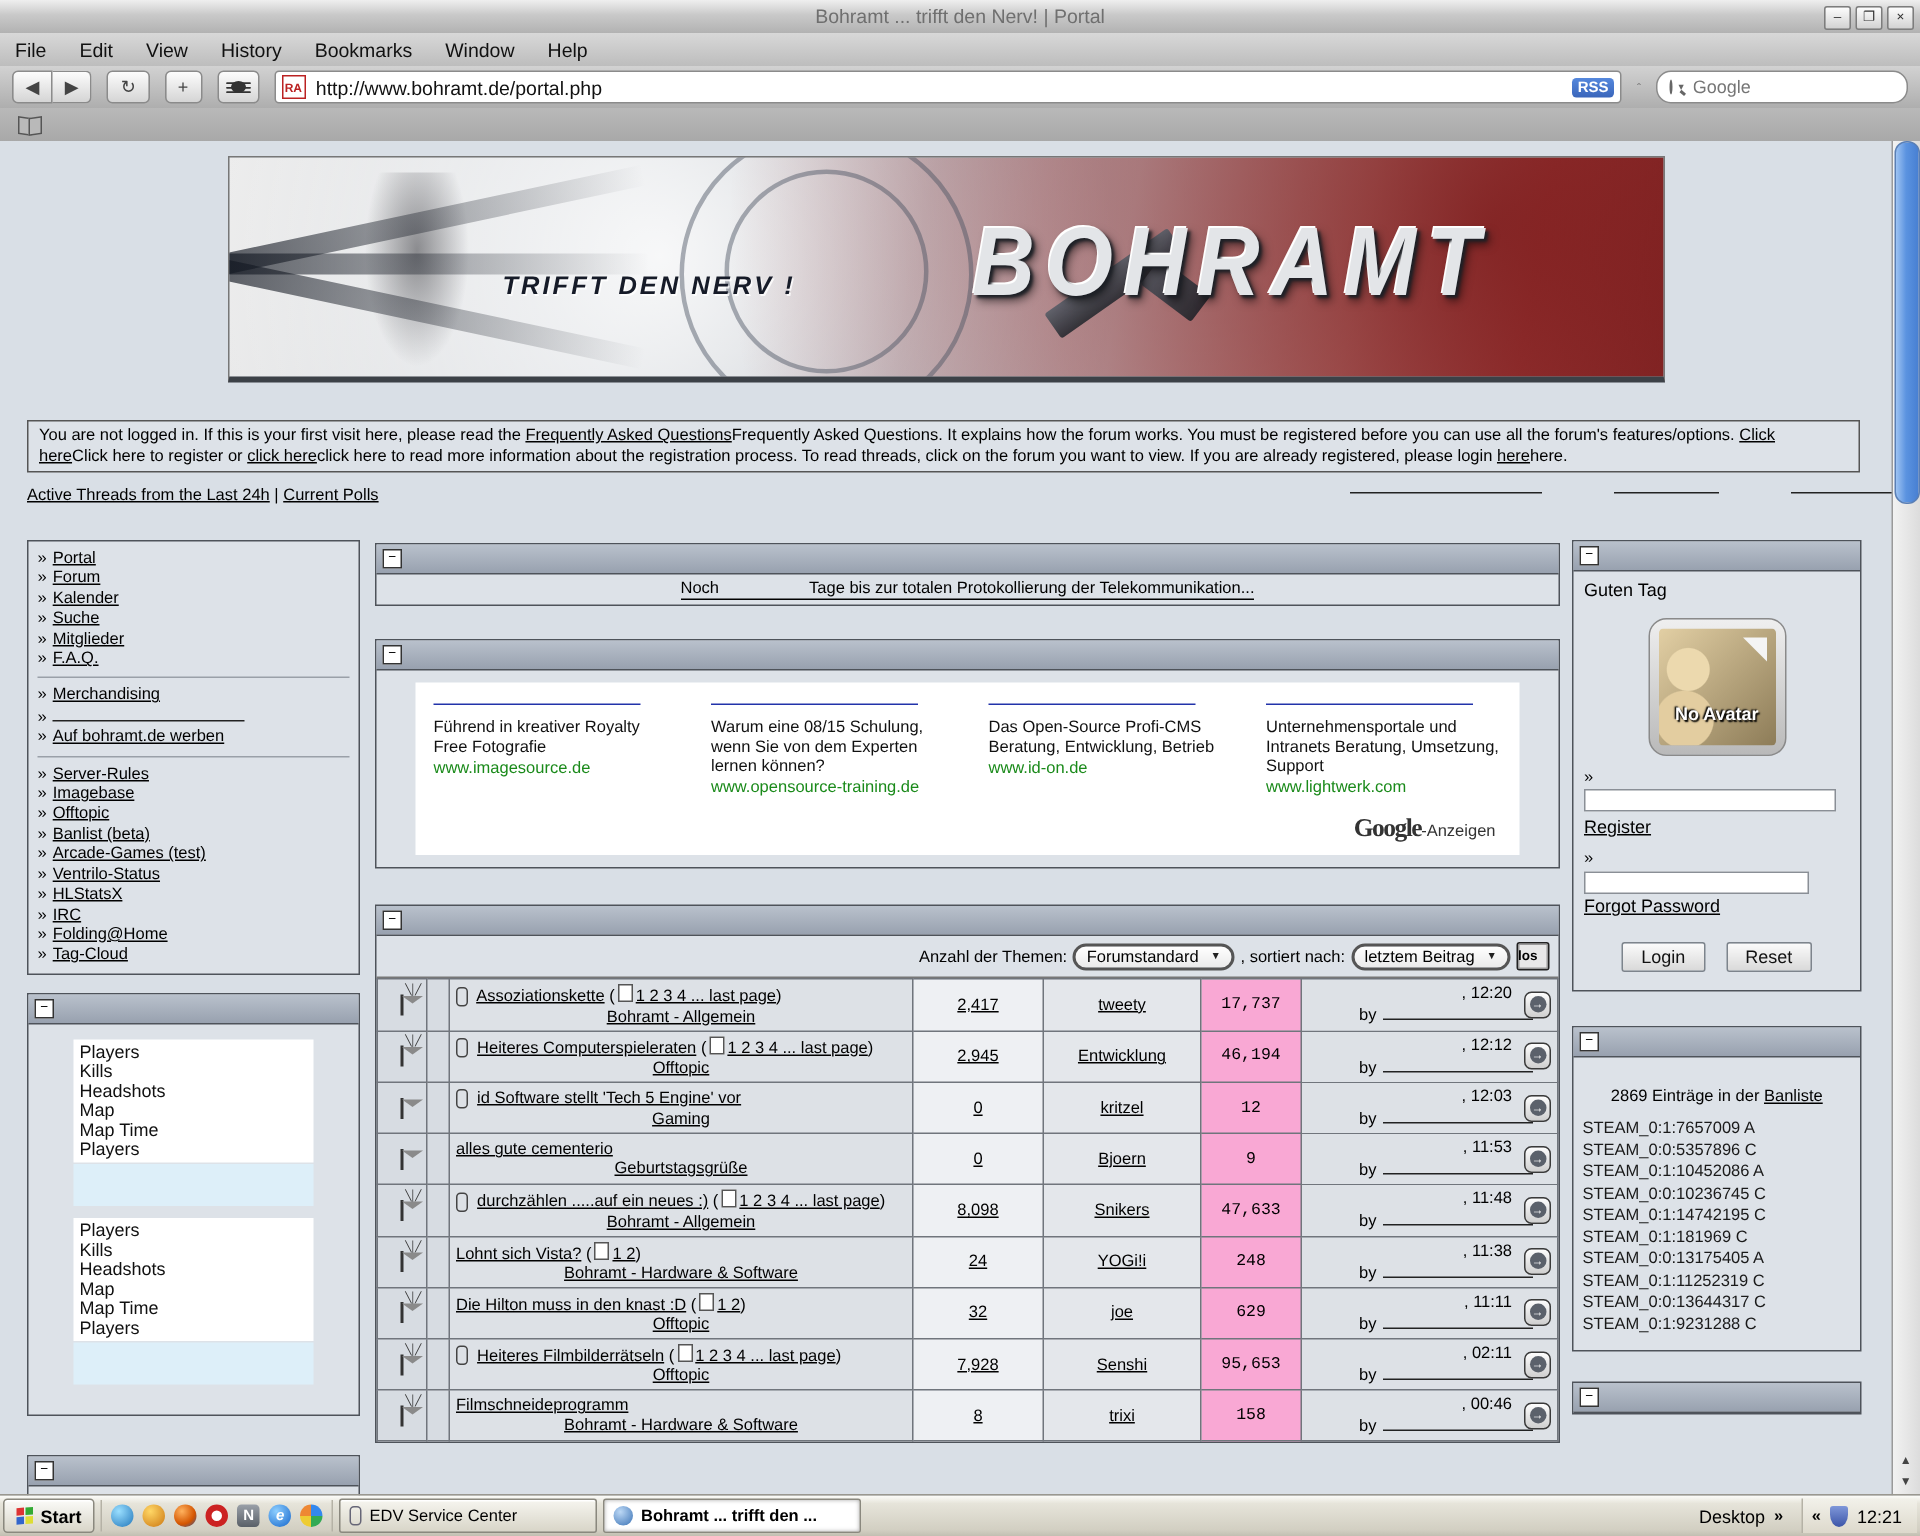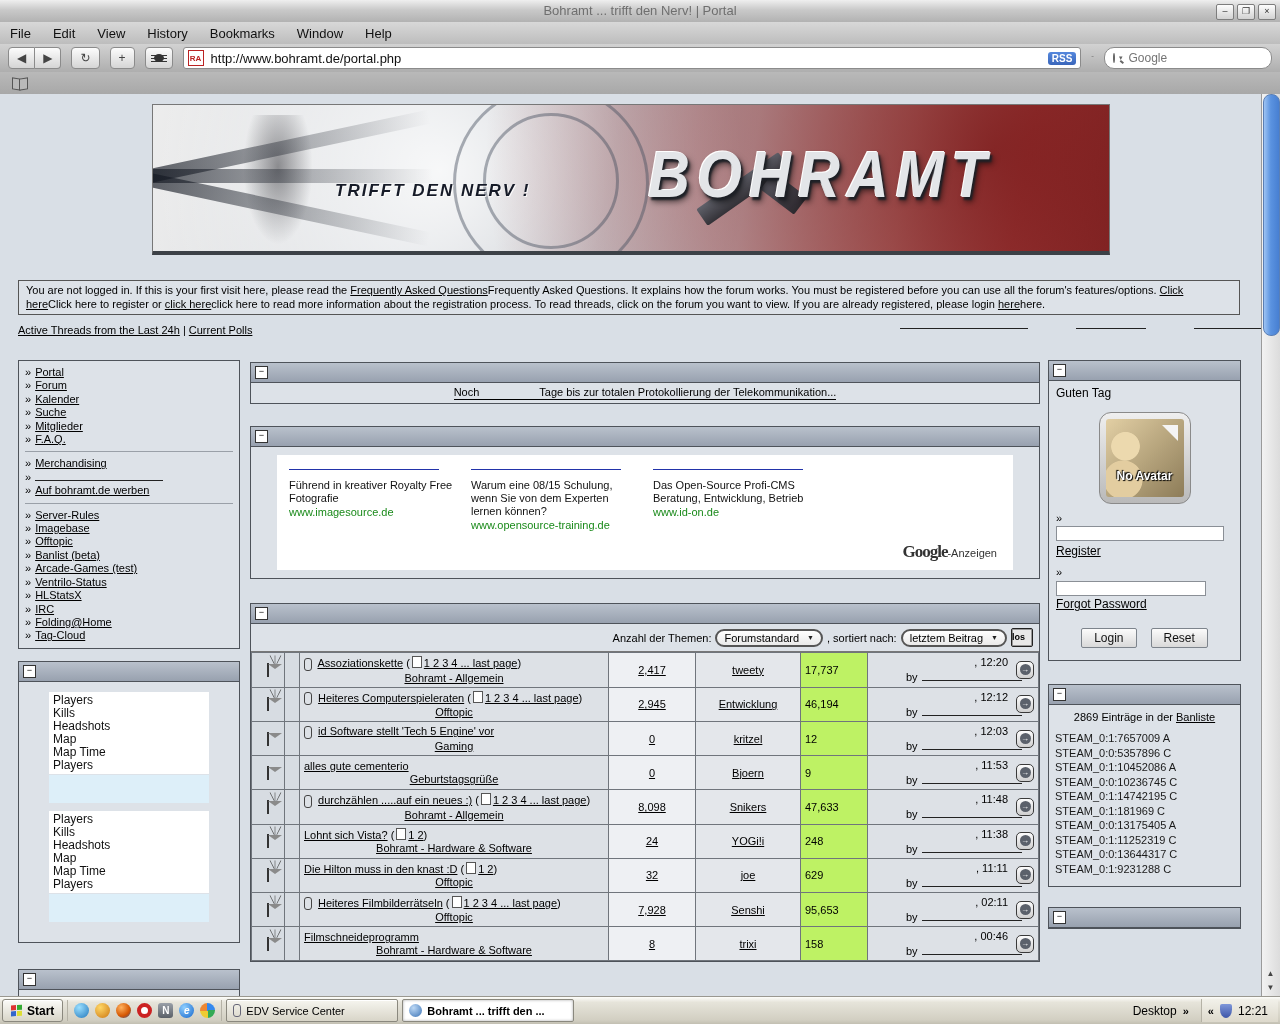--- a/index.html
+++ b/index.html
@@ -107,21 +107,21 @@
   .online-body{padding:5px 7px;font-size:11px;line-height:15px;}
   .blank-user{display:inline-block;border-bottom:1px solid #222;height:8px;}
   
   .maincol{position:absolute;left:250px;top:268px;width:790px;}
   .countdown-body{padding:3px 0;text-align:center;font-size:11px;}
   .countdown-link{display:inline-block;border-bottom:1px solid #000;padding-bottom:1px;}
   .cd-blank{display:inline-block;width:60px;}
   .adpanel{margin-top:22px;}
   .ads-body{padding:8px 26px;}
   .ads-white{background:#fff;padding:10px 12px 6px 12px;}
-  .ads-row{display:flex;gap:12px;}
+  .ads-row{display:flex;gap:28px;justify-content:center;}
   .ad{width:170px;font-size:11px;line-height:13px;color:#111;}
   .ad-title-blank{height:1px;background:#2233aa;width:88%;margin:4px 0 9px 0;}
   .ad-url{color:#1a8a1a;margin-top:1px;}
   .ads-brand{text-align:right;padding:10px 4px 2px 0;color:#333;}
   .g-word{font-family:"Liberation Serif",serif;font-size:17px;font-weight:bold;letter-spacing:-1px;}
   .g-suffix{font-size:11px;}
   
   .forumpanel{margin-top:24px;}
   .controls{padding:4px 6px;text-align:right;font-size:11px;display:flex;justify-content:flex-end;align-items:center;gap:4px;border-bottom:1px solid #777;}
   .sel{display:inline-flex;align-items:center;gap:8px;border:2px solid #555;border-radius:9px;
@@ -129,21 +129,21 @@
   .sel .arr{font-size:7px;color:#222;}
   .gobtn{width:20px;height:17px;border:1px solid #222;box-shadow:inset 0 0 0 1px #999;background:#e8e8e8;
     font-size:9px;font-weight:bold;text-align:left;line-height:16px;cursor:pointer;border-radius:2px;}
   table.threads{border-collapse:collapse;width:100%;font-size:11px;table-layout:fixed;}
   table.threads td{border:1px solid #70757c;padding:3px 4px;vertical-align:middle;}
   td.c-icon{width:24px;background:#d7dce2;text-align:center;}
   td.c-spacer{width:6px;background:#d7dce2;}
   td.c-title{width:300px;background:#dde1e6;}
   td.c-replies{width:78px;background:#eef0f3;text-align:center;}
   td.c-author{width:96px;background:#e4e7eb;text-align:center;}
-  td.c-views{width:58px;background:#bef264;}
+  td.c-views{width:58px;background:#f9a8d4;text-align:center;font-family:Liberation Mono, monospace;}
   td.c-last{background:#dde1e6;position:relative;}
   .env-wrap{position:relative;width:16px;margin:0 auto;}
   .env{width:15px;height:10px;border:1px solid #333;background:linear-gradient(#f2f2f2,#c9c9c9);position:relative;}
   .env::before{content:"";position:absolute;left:0;top:0;border-left:7px solid transparent;border-right:7px solid transparent;border-top:5px solid #8a8a8a;}
   .rays{position:absolute;top:-8px;left:0;width:16px;text-align:center;font-size:7px;color:#333;letter-spacing:-1px;}
   .clip{display:inline-block;width:6px;height:11px;border:1.4px solid #444;border-radius:3px;vertical-align:middle;margin-right:3px;}
   .docicon{display:inline-block;width:8px;height:10px;border:1px solid #555;background:#fff;vertical-align:-1px;margin:0 2px;}
   .t-forum{text-align:center;margin-top:1px;}
   .lp-time{text-align:right;padding-right:26px;}
   .lp-by{padding-left:34px;margin-top:3px;}
@@ -165,21 +165,21 @@
   .avatar-label{position:absolute;left:0;right:0;bottom:14px;text-align:center;color:#fff;font-weight:bold;
     font-size:12px;text-shadow:1px 1px 1px #000,-1px -1px 1px #000;}
   .login-bullet{margin:8px 0 2px 0;font-size:11px;}
   .login-input{width:168px;height:15px;border:1px solid #8a8f96;background:#fff;box-sizing:border-box;}
   .forgot-wrap{width:182px;font-size:12px;line-height:16px;}
   .forgot-wrap .login-input{width:150px;vertical-align:middle;margin-right:5px;}
   .btnrow{margin-top:16px;text-align:center;display:flex;justify-content:center;gap:14px;}
   .pushbtn{border:1px solid #7d848c;background:linear-gradient(#fbfbfb,#d9d9d9);font-size:12px;
     padding:2px 12px;border-radius:2px;cursor:pointer;color:#111;font-family:"Liberation Sans",sans-serif;}
   .banlist{margin-top:23px;}
-  .ban-body{padding:6px 6px 10px 6px;font-size:11px;}
+  .ban-body{padding:20px 6px 10px 6px;font-size:11px;}
   .ban-head{text-align:center;margin-bottom:8px;}
   .ban-entry{line-height:14.5px;color:#1a1a1a;}
   .chartsbox{margin-top:20px;}
   .charts-body{padding:6px 10px 8px 10px;font-size:11px;}
   .charts-title{text-align:center;margin-bottom:4px;color:#111;}
   .chart-row{background:#fff;display:flex;justify-content:space-between;padding:2px 5px;margin-bottom:3px;}
   .chart-artist{color:#555;}
   .chart-plays{color:#aaa;}
   
   .taskbar{position:absolute;left:0;right:0;bottom:0;height:27px;
@@ -494,20 +494,25 @@
               <div>Warum eine 08/15 Schulung, wenn Sie von dem Experten lernen können?</div>
               <div class="ad-url">www.opensource-training.de</div>
             </div>
 
             <div class="ad">
               <div class="ad-title-blank"></div>
               <div>Das Open-Source Profi-CMS Beratung, Entwicklung, Betrieb</div>
               <div class="ad-url">www.id-on.de</div>
             </div>
 
+            <div class="ad">
+              <div class="ad-title-blank"></div>
+              <div>Unternehmensportale und Intranets Beratung, Umsetzung, Support</div>
+              <div class="ad-url">www.lightwerk.com</div>
+            </div>
           </div>
           <div class="ads-brand">
             <span class="g-word">Google</span><span class="g-suffix">-Anzeigen</span>
           </div>
         </div>
       </div>
     </div>
 
     <div class="panel forumpanel">
       <div class="phead">

